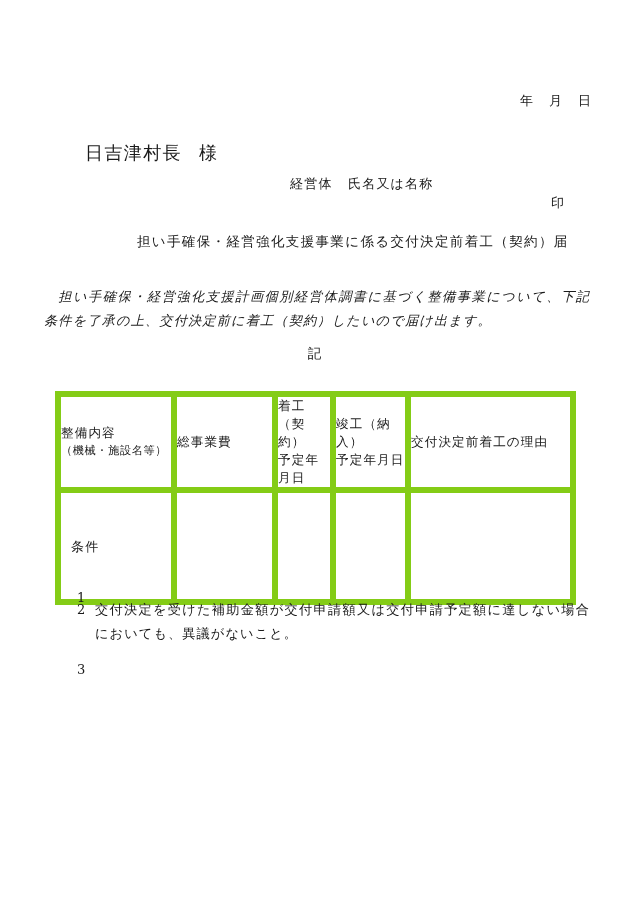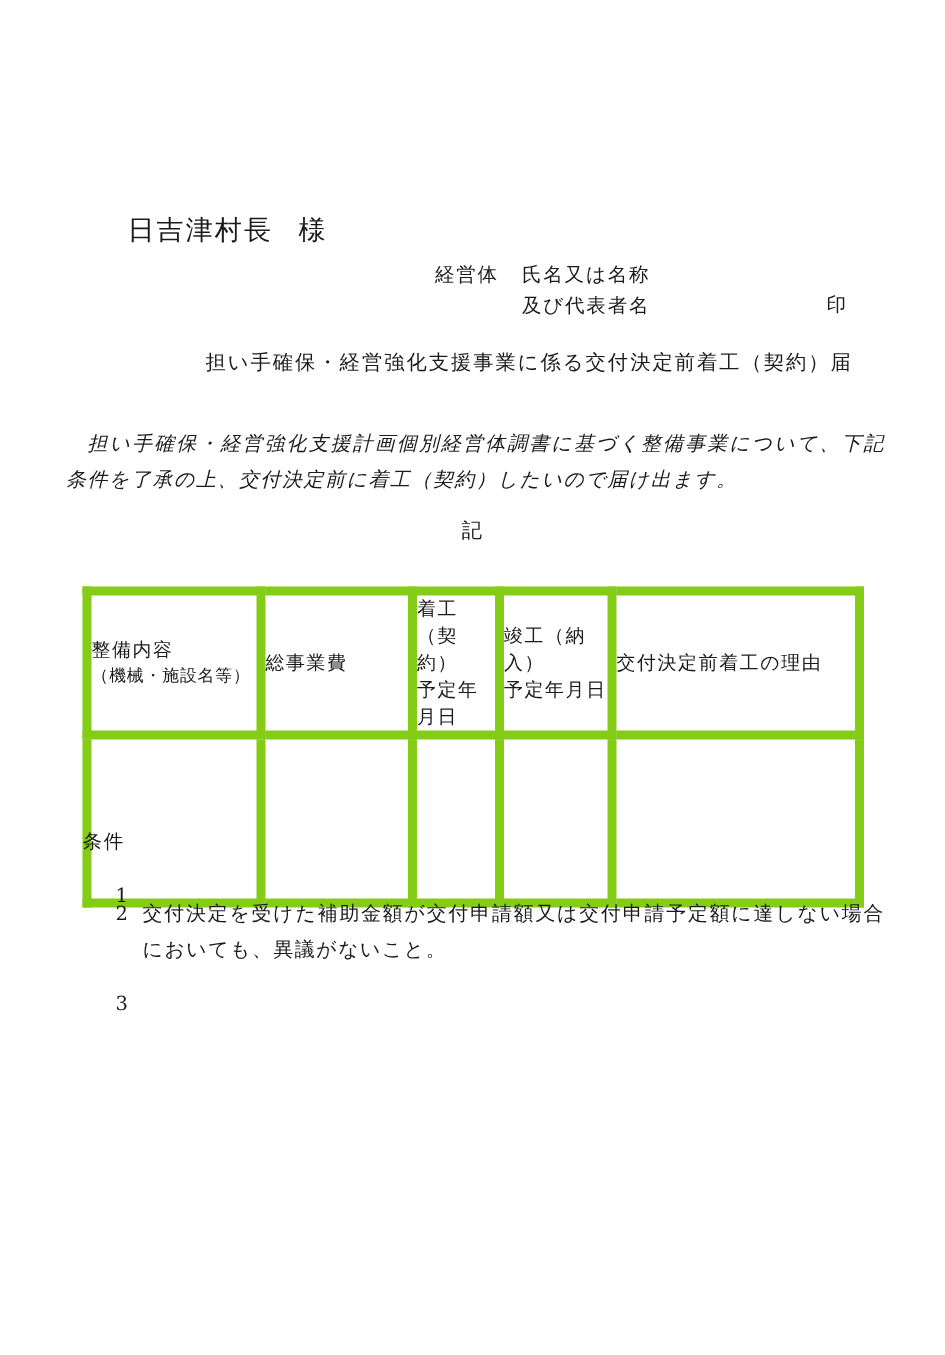--- a/index.html
+++ b/index.html
@@ -138,23 +138,24 @@
   .th-narrow {
     font-size: 11.3px;
     letter-spacing: 0.3px;
     line-height: 17px;
   }
   .th-narrow span { display: block; }
 
   
   .cond-head {
     left: 55px;
-    top: 552px;
+    top: 538px;
     font-size: 13px;
     letter-spacing: 1.2px;
+    padding-left: 16px;
   }
   .cond-list {
     left: 55px;
     top: 586px;
     width: 535px;
   }
   .cond-item {
     position: relative;
     padding-left: 40px;
     font-size: 13.2px;
@@ -169,31 +170,31 @@
     top: 0;
     font-size: 13px;
   }
 </style>
 </head>
 <body>
 
 <div class="page">
 
 
+  <div class="abs date-line">
+    <span>年</span><span class="sp"></span><span>月</span><span class="sp"></span><span>日</span>
+  </div>
 
   <div class="abs addressee">
     <span>日吉津村長</span><span class="gap"></span><span>様</span>
   </div>
 
   <div class="abs applicant">
     <div>
       <span class="lbl">経営体</span><span>氏名又は名称</span>
-    </div>
-    <div class="l2">
-      <span>及び代表者名</span>
     </div>
   </div>
   <div class="abs seal">印</div>
 
   <div class="abs doc-title">担い手確保・経営強化支援事業に係る交付決定前着工（契約）届</div>
 
   <div class="abs body-para"><span class="indent"></span><span>担い手確保・経営強化支援計画個別経営体調書に基づく整備事業について、下記条件を了承の上、交付決定前に着工（契約）したいので届け出ます。</span></div>
 
   <div class="abs ki-marker">記</div>
 

